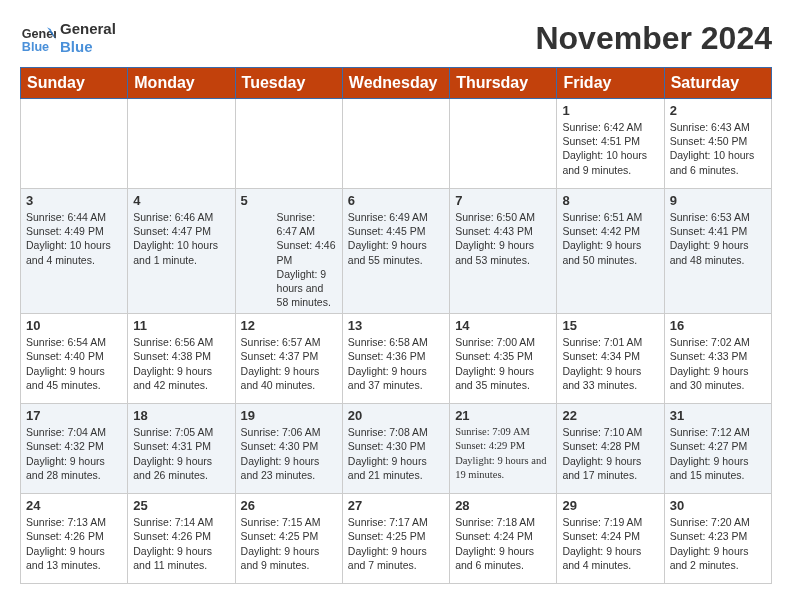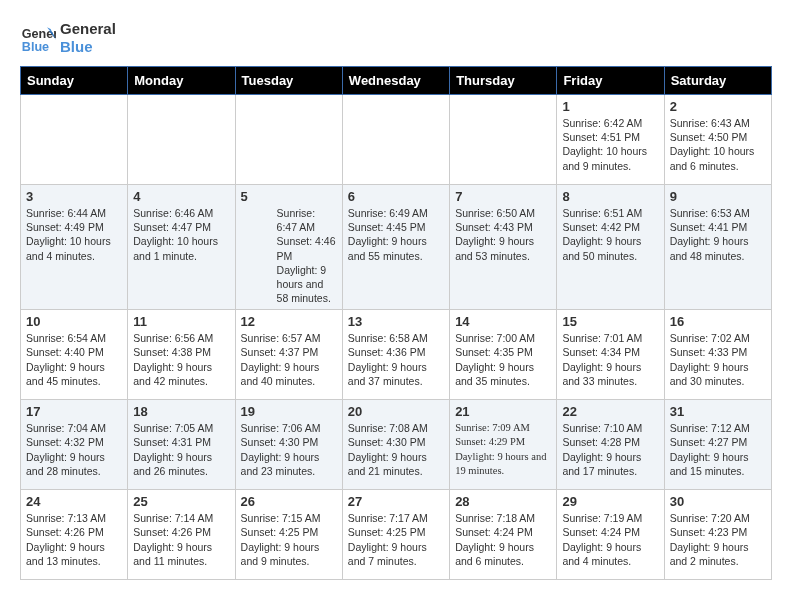--- a/index.html
+++ b/index.html
@@ -36,25 +36,25 @@
     .location {
       font-size: 16px;
       color: #555;
     }
     .calendar {
       width: 100%;
       border-collapse: collapse;
       border: 1px solid #ccc;
     }
     .calendar th {
-      background-color: #000000;
+      background-color: #c2410c;
       color: #fff;
       text-align: left;
       padding: 6px 6px;
-      font-size: 13px;
+      font-size: 16px;
       border: 1px solid #3a6aaa;
     }
     .calendar td {
       vertical-align: top;
       padding: 4px 5px;
       border: 1px solid #ccc;
       font-size: 11px;
       color: #333;
       width: calc(100% / 7);
       min-height: 90px;
@@ -91,20 +91,21 @@
       <text x="2" y="34" font-size="14" font-weight="bold" fill="#4a90d9">Blue</text>
       <polygon points="30,8 38,18 34,10" fill="#4a90d9"></polygon>
       <polygon points="32,12 40,22 36,14" fill="#2a70b9"></polygon>
     </svg>
     <div style="display:flex;flex-direction:column;line-height:1.2;">
       <span style="font-weight:bold;font-size:15px;color:#333;">General</span>
       <span style="font-weight:bold;font-size:15px;color:#4a90d9;">Blue</span>
     </div>
   </div>
   <div class="title-block">
+    <div class="month-title">November 2024</div>
   </div>
 </div>
 
 <table class="calendar">
   <thead>
     <tr>
     <th>Sunday</th>
         <th>Monday</th>
         <th>Tuesday</th>
         <th>Wednesday</th>

